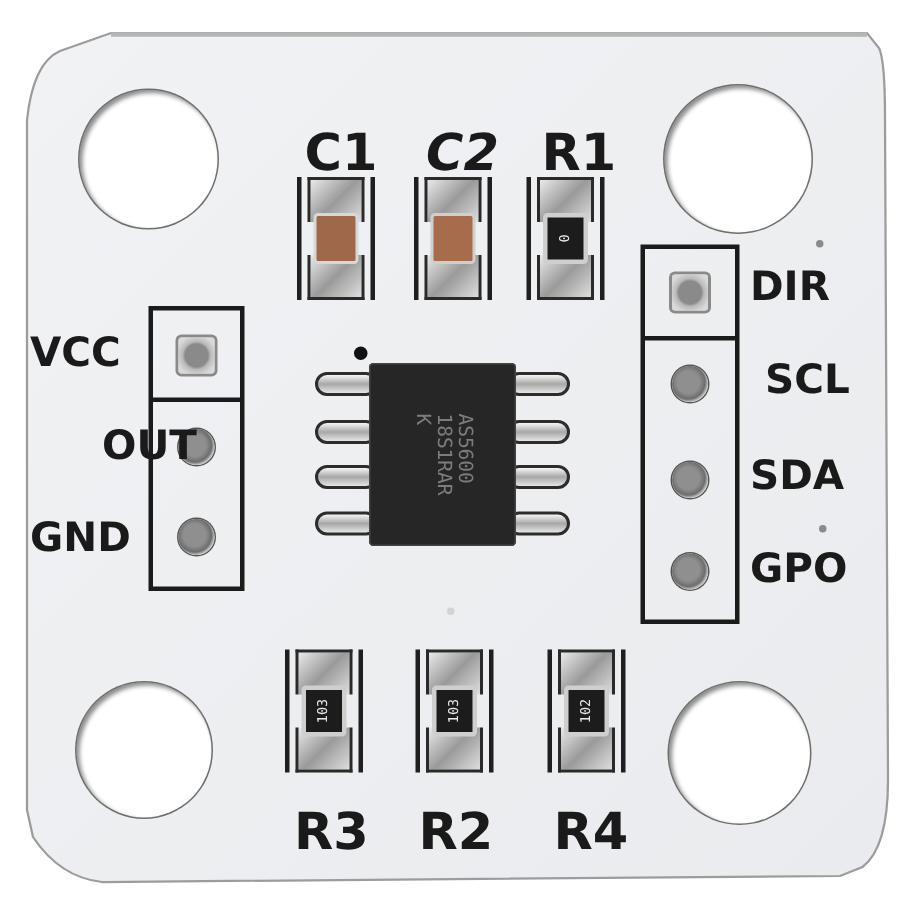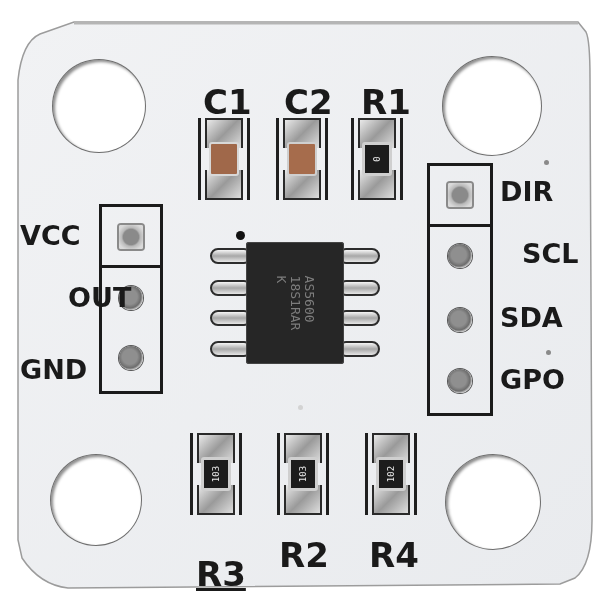--- a/index.html
+++ b/index.html
@@ -43,21 +43,21 @@
   <path d="M74 22 L578 22 L586 32 Q590 40 590 78 L592 520 Q592 565 575 578 L560 584 L68 588 Q40 585 22 558 L18 540 L18 80 Q22 42 40 34 Z" fill="url(#pcbg)" stroke="#9c9c9c" stroke-width="1.5"></path>
   <line x1="74" y1="23" x2="578" y2="23" stroke="#b5b5b5" stroke-width="3"></line>
 </svg>
 
 <div class="hole" style="left:53px; top:60px; width:92px; height:92px;"></div>
 <div class="hole" style="left:443px; top:57px; width:98px; height:98px;"></div>
 <div class="hole" style="left:51px; top:455px; width:90px; height:90px;"></div>
 <div class="hole" style="left:446px; top:455px; width:94px; height:94px;"></div>
 
 <div class="label label-top" style="left:203px; top:82px;">C1</div>
-<div class="label label-top" style="left:284px; top:82px;">C2</div>
+<div class="label label-top" style="left:284px; top:82px;font-style:italic;">C2</div>
 <div class="label label-top" style="left:361px; top:82px;">R1</div>
 
 <div class="smd" style="left:205px; top:118px;">
   <div class="bar-l"></div>
     <div class="bar-r"></div>
   <div class="pad-top"></div>
     <div class="pad-bot"></div>
   <div class="body cap1"></div>
 </div>
 <div class="smd" style="left:283px; top:118px;">
@@ -97,32 +97,32 @@
 
 <div class="header-box" style="left:99px; top:204px; width:64px; height:190px;">
   <div class="divider" style="top:58px;"></div>
 </div>
 <div class="pad square" style="left:119px; top:225px;"></div>
 <div class="pad" style="left:119px; top:286px;"></div>
 <div class="pad" style="left:119px; top:346px;"></div>
 
 <div class="label label-side" style="left:20px; top:220px;">VCC</div>
 <div class="label label-side" style="left:20px; top:282px;padding-left:48px;">OUT</div>
-<div class="label label-side" style="left:20px; top:354px;">GND</div>
+<div class="label label-side" style="left:20px; top:343px;">GND</div>
 
 <div class="header-box" style="left:427px; top:163px; width:66px; height:253px;">
   <div class="divider" style="top:58px;"></div>
 </div>
 <div class="pad square" style="left:448px; top:183px;"></div>
 <div class="pad" style="left:448px; top:244px;"></div>
 <div class="pad" style="left:448px; top:308px;"></div>
 <div class="pad" style="left:448px; top:369px;"></div>
 
 <div class="label label-side" style="left:500px; top:176px;">DIR</div>
-<div class="label label-side" style="left:522px; top:238px;">SCL</div>
+<div class="label label-side" style="left:510px; top:238px;">SCL</div>
 <div class="label label-side" style="left:500px; top:302px;">SDA</div>
 <div class="label label-side" style="left:500px; top:364px;">GPO</div>
 
 <div class="dot" style="left:544px; top:160px; width:5px; height:5px; background:#8a8a8a;"></div>
 <div class="dot" style="left:546px; top:350px; width:5px; height:5px; background:#8a8a8a;"></div>
 <div class="dot" style="left:298px; top:405px; width:5px; height:5px; background:#d3d3d3;"></div>
 
 <div class="smd" style="left:197px; top:433px;">
   <div class="bar-l"></div>
     <div class="bar-r"></div>
@@ -144,15 +144,15 @@
 <div class="smd" style="left:372px; top:433px;">
   <div class="bar-l"></div>
     <div class="bar-r"></div>
   <div class="pad-top"></div>
     <div class="pad-bot"></div>
   <div class="body res">
       <span class="res-code">102</span>
     </div>
 </div>
 
-<div class="label label-top" style="left:196px; top:554px;text-decoration:underline;">R3</div>
+<div class="label label-top" style="left:196px; top:535px;">R3</div>
 <div class="label label-top" style="left:279px; top:535px;">R2</div>
 <div class="label label-top" style="left:369px; top:535px;">R4</div>
 
 </body></html>

